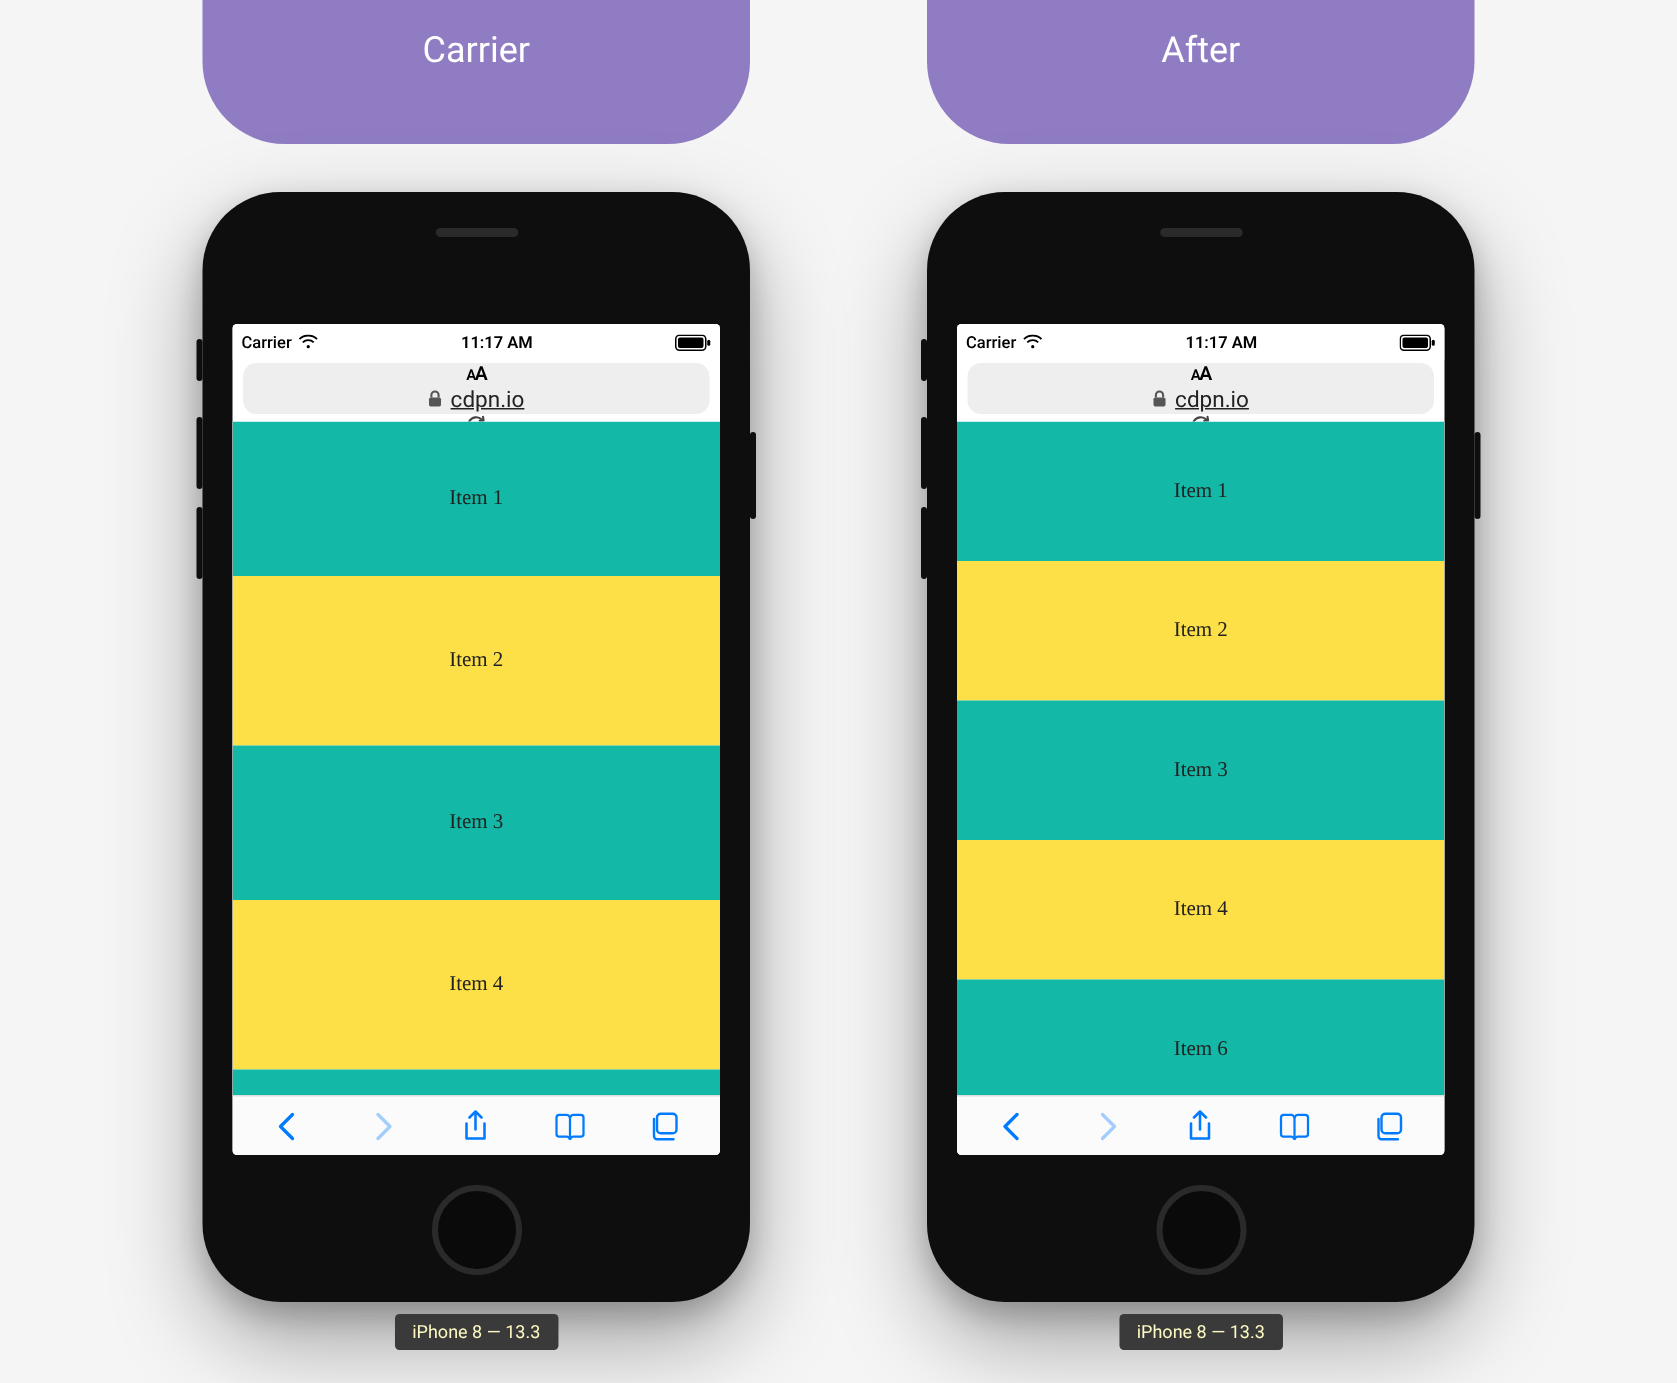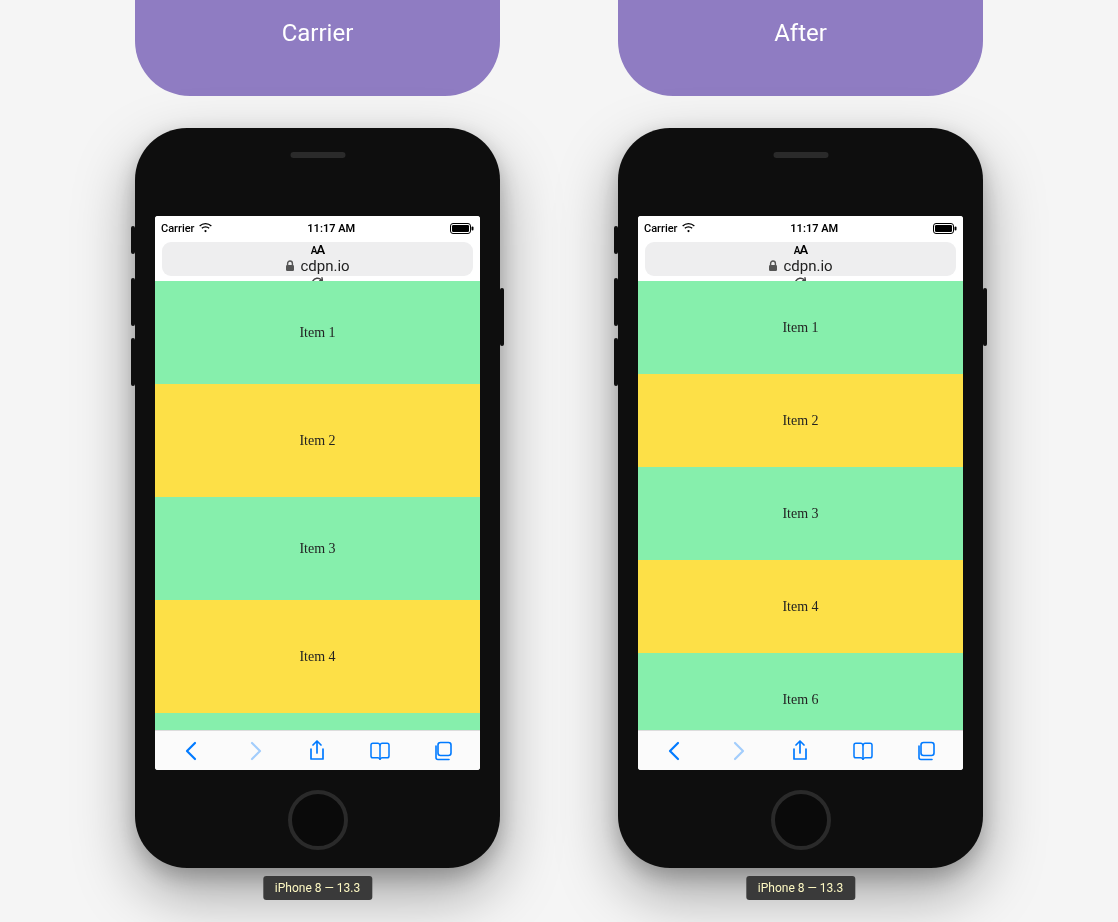--- a/index.html
+++ b/index.html
@@ -98,38 +98,38 @@
       background: #eeeeef;
       border-radius: 9px;
       display: flex;
       align-items: center;
       padding: 0 9px;
       font-size: 14px;
       flex-direction: column;
     }
     .url-aa { font-size: 13px; font-weight: 600; letter-spacing: -1px; }
     .url-aa .small-a { font-size: 10px; }
-    .url-mid { flex: 1; text-align: center; display: flex; align-items: center; justify-content: center; gap: 5px; color: #222; font-size: 15px; }
+    .url-mid { flex: 1; text-align: center; display: flex; align-items: center; justify-content: center; gap: 5px; color: #222; font-size: 15px; text-decoration: underline; }
     .lock-icon svg { display: block; }
     .reload-icon svg { display: block; }
 
     .content-area {
       flex: 1;
       overflow: hidden;
       background: #fff;
     }
     .list-item {
       display: flex;
       align-items: center;
       justify-content: center;
       font-family: Georgia, "Times New Roman", serif;
       font-size: 14px;
       color: #222;
     }
-    .list-item.dark  { background: #86efac; }
+    .list-item.dark  { background: #14b8a6; }
     .list-item.light { background: #fde047; }
 
     .toolbar {
       height: 40px;
       border-top: 1px solid #ddd;
       background: #fbfbfb;
       display: flex;
       align-items: center;
       justify-content: space-around;
       padding: 0 6px;

